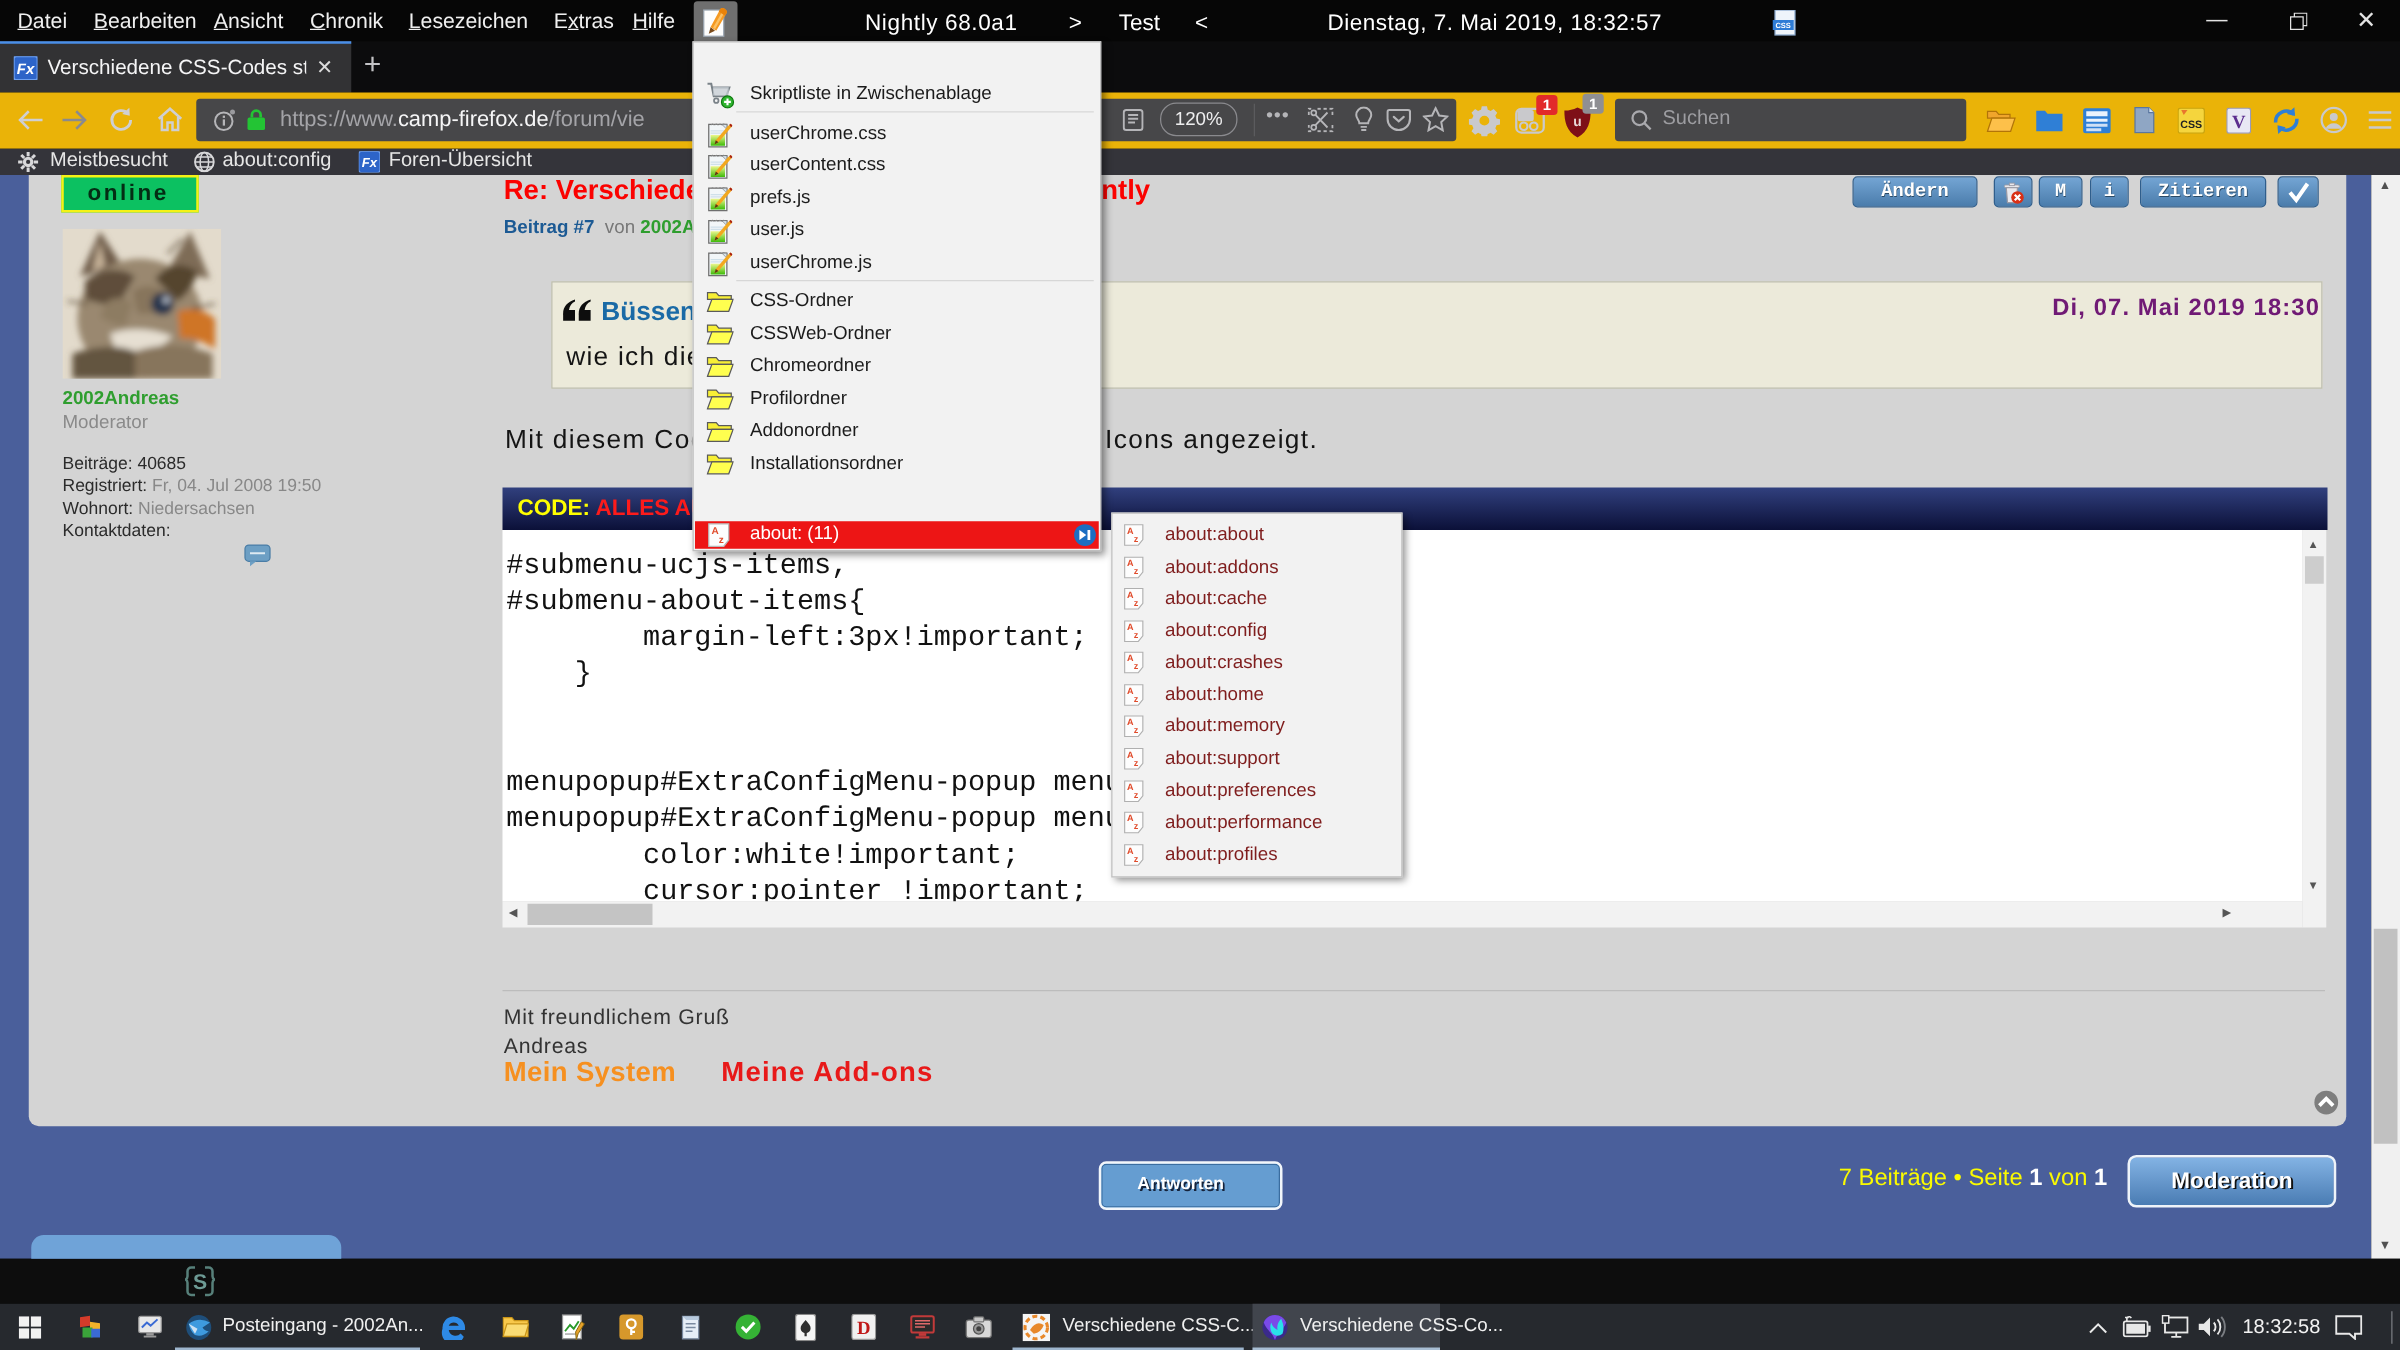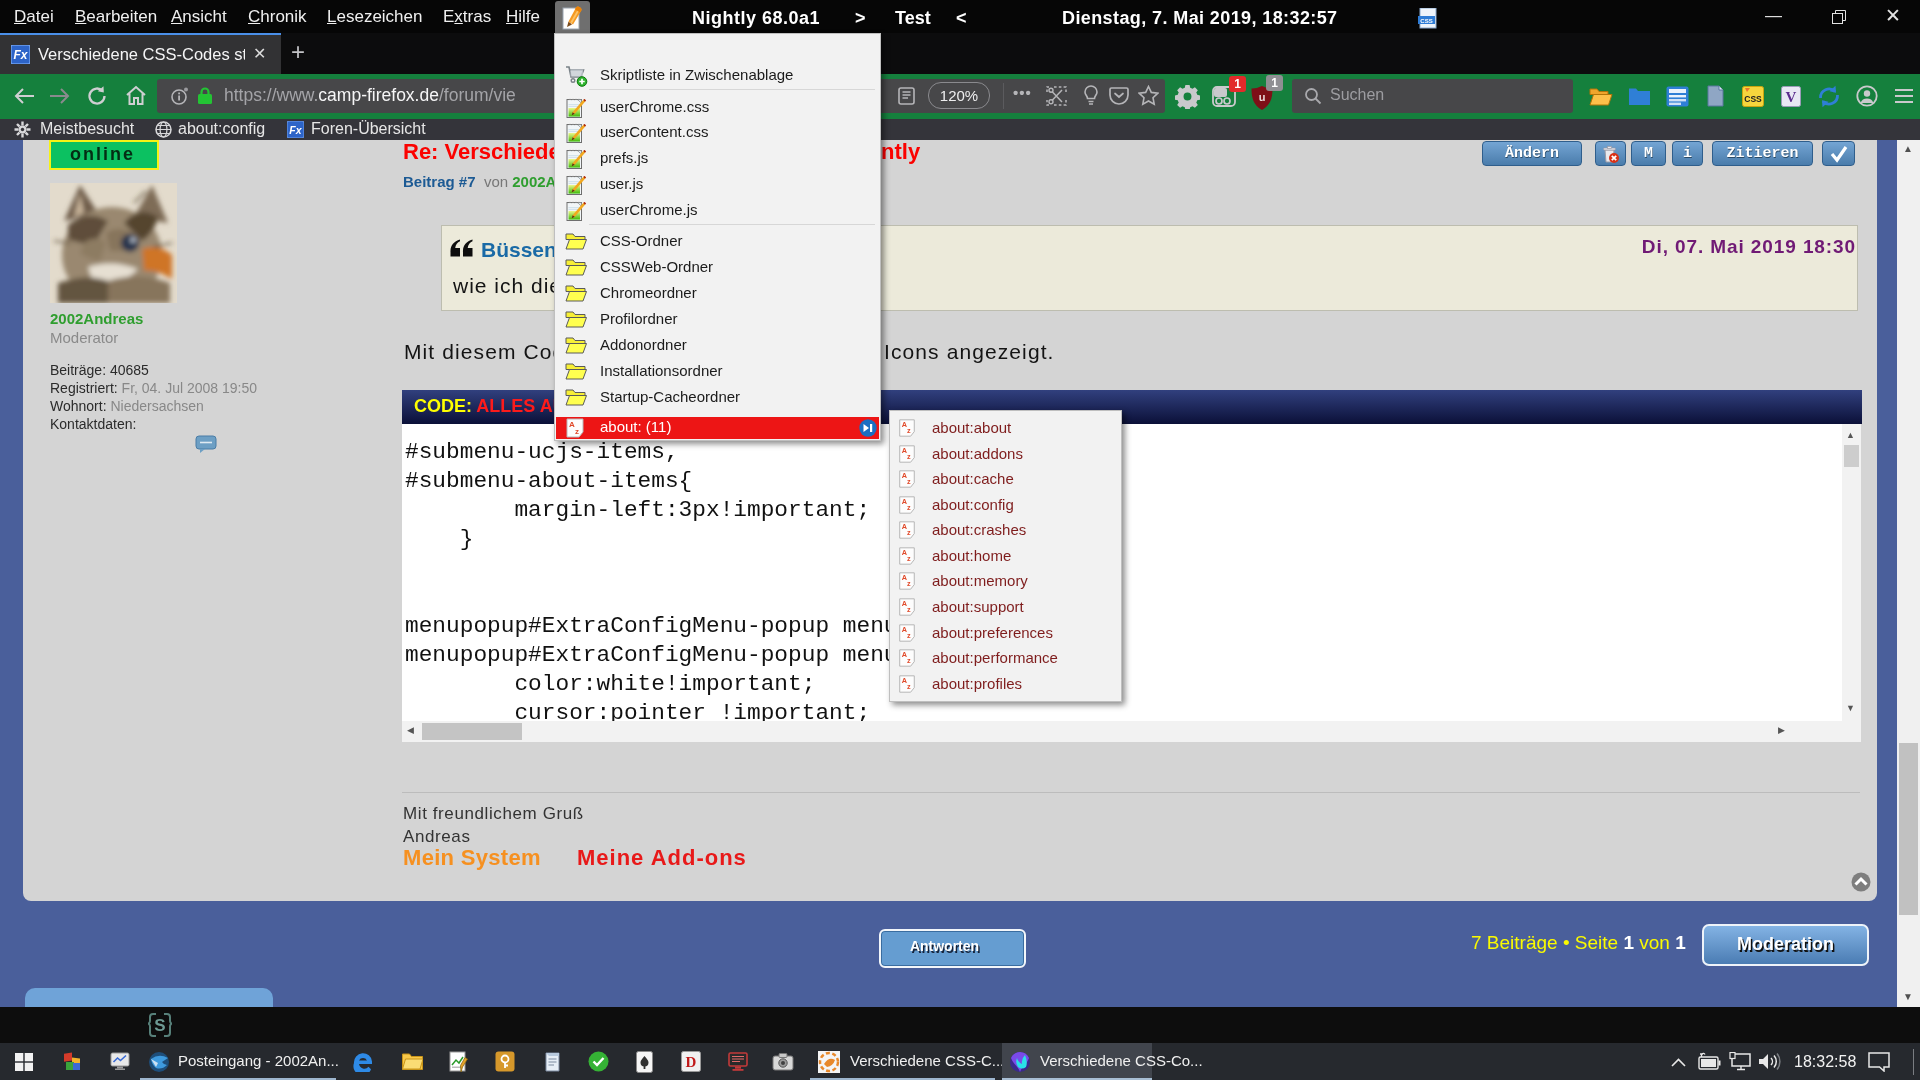--- a/index.html
+++ b/index.html
@@ -3,27 +3,27 @@
 <meta charset="utf-8">
 <style>
 html,body{margin:0;padding:0;background:#000;}
 *{box-sizing:border-box;}
 #screen{position:relative;width:1920px;height:1080px;overflow:hidden;background:#050505;font-family:"Liberation Sans",sans-serif;}
 .a{position:absolute;}
 
 #titlebar{left:0;top:0;width:1920px;height:33px;background:#060606;color:#e8e8e8;}
 .mbar{top:7px;font-size:17px;color:#efefef;}
 #pencilbtn{left:555px;top:1px;width:35px;height:33px;background:#6f6f6f;border-radius:3px 3px 0 0;}
-.tbold{font-weight:bold;color:#fff;font-size:18px;}
+.tbold{font-weight:normal;color:#fff;font-size:18px;}
 .wctl{color:#e3e3e3;font-size:17px;top:6px;}
 
 #tabbar{left:0;top:33px;width:1920px;height:41px;background:#0c0c0d;}
 #tab1{left:0;top:0;width:281px;height:41px;background:#323234;border-top:2px solid #4a8fe8;}
 
-#navbar{left:0;top:74px;width:1920px;height:45px;background:#15803d;}
+#navbar{left:0;top:74px;width:1920px;height:45px;background:#eab308;}
 #urlbar{left:157px;top:5px;width:1008px;height:34px;background:#474749;border-radius:3px;}
 #searchbar{left:1292px;top:5px;width:281px;height:34px;background:#474749;border-radius:3px;}
 
 #bookbar{left:0;top:119px;width:1920px;height:21px;background:#34343a;color:#e6e6e6;font-size:16px;}
 
 #page{left:0;top:140px;width:1897px;height:867px;background:#4a5f9b;}
 #content{left:23px;top:140px;width:1854px;height:761px;background:#d4d4d4;border-radius:0 0 8px 8px;}
 
 #bscroll{left:1897px;top:140px;width:23px;height:867px;background:#f0f0f0;}
 
@@ -593,27 +593,20 @@
         </svg>
       <span class="tx">Addonordner</span>
     </div>
     <div class="mi" style="top:325px;">
       <svg width="22" height="21" viewBox="0 0 22 21">
           <path d="M1 3 h7 l2 2.5 h10 v3 h-19 z" fill="#f7ef35" stroke="#5a5a5a"></path>
           <path d="M1 18 L4.5 8.5 H21.5 L18 18 Z" fill="#ffff4f" stroke="#5a5a5a"></path>
         </svg>
       <span class="tx">Installationsordner</span>
     </div>
-    <div class="mi" style="top:351px;">
-      <svg width="22" height="21" viewBox="0 0 22 21">
-          <path d="M1 3 h7 l2 2.5 h10 v3 h-19 z" fill="#f7ef35" stroke="#5a5a5a"></path>
-          <path d="M1 18 L4.5 8.5 H21.5 L18 18 Z" fill="#ffff4f" stroke="#5a5a5a"></path>
-        </svg>
-      <span class="tx">Startup-Cacheordner</span>
-    </div>
     <div class="mi" style="top:383px;height:22px;background:#ed1515;">
       <svg style="top:0px;left:8px;" width="22" height="22" viewBox="0 0 22 22">
           <path d="M3 2 H19 V15 L15 20 H3 Z" fill="#fdfdfd" stroke="#b8b8b8"></path>
           <text x="8" y="10" font-size="8" font-weight="bold" fill="#e04a2a" text-anchor="middle" font-family="Liberation Sans">A</text>
           <text x="13" y="17" font-size="8" font-weight="bold" fill="#e04a2a" text-anchor="middle" font-family="Liberation Sans">z</text>
         </svg>
       <span class="tx" style="color:#fff;top:1px;">about: (11)</span>
       <svg style="left:303px;top:2px;" width="18" height="18" viewBox="0 0 18 18">
           <circle cx="9" cy="9" r="8.7" fill="#1b6ec2"></circle>
           <path d="M4.5 5 L10 9 L4.5 13 Z" fill="#fff"></path>

